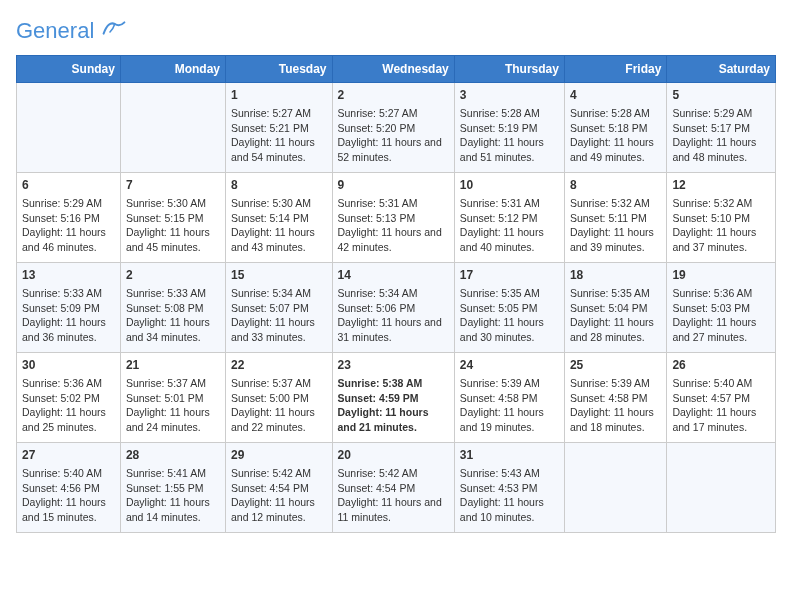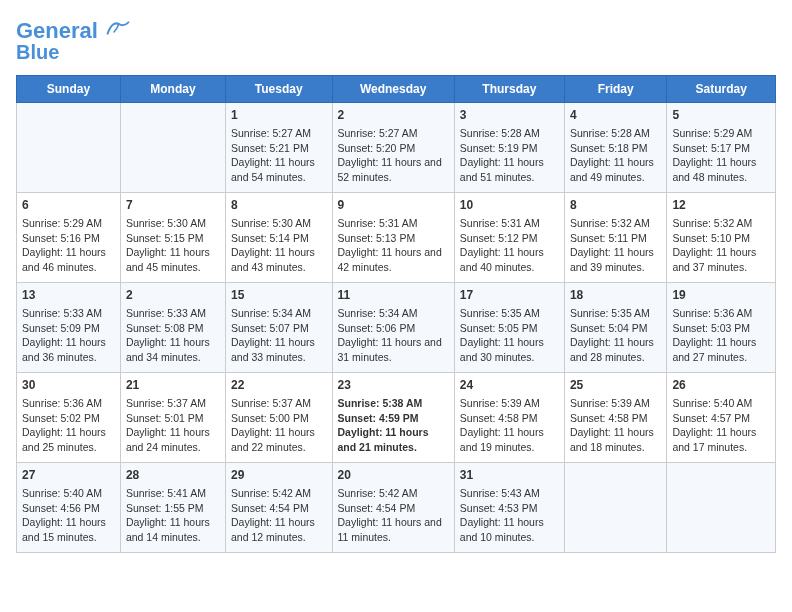--- a/index.html
+++ b/index.html
@@ -15,21 +15,21 @@
       justify-content: space-between;
       align-items: flex-start;
       margin-bottom: 12px;
     }
     .logo {
       display: flex;
       align-items: flex-start;
     }
     .logo-text {
       font-size: 22px;
-      font-weight: bold;
+      font-weight: normal;
       color: #333;
       line-height: 1.1;
     }
     .logo-text span {
       color: #4a90d9;
     }
     .logo-bird {
       width: 24px;
       height: 20px;
       margin-left: 2px;
@@ -49,21 +49,21 @@
     }
     table {
       width: 100%;
       border-collapse: collapse;
       font-size: 10.5px;
     }
     thead tr th {
       background-color: #3a7cc9;
       color: #fff;
       padding: 6px 5px;
-      text-align: center;
+      text-align: right;
       font-size: 12px;
       font-weight: bold;
       border: 1px solid #2a6ab8;
     }
     tbody tr td {
       border: 1px solid #ccc;
       vertical-align: top;
       padding: 4px 5px;
       min-height: 80px;
       height: 90px;
@@ -93,21 +93,20 @@
 <div class="header">
   <div class="logo">
     <div>
       <div class="logo-text">
         <span>General</span>
         <svg class="logo-bird" viewBox="0 0 30 22" fill="none" xmlns="http://www.w3.org/2000/svg">
           <path d="M2 18 Q8 2 16 6 Q22 10 28 4" stroke="#4a90d9" stroke-width="2.5" fill="none" stroke-linecap="round"></path>
           <path d="M16 6 Q14 12 10 16" stroke="#4a90d9" stroke-width="2" fill="none" stroke-linecap="round"></path>
         </svg>
       </div>
-      <div class="logo-text" style="color:#4a90d9; font-size:20px; margin-top:-2px;">Blue</div>
     </div>
   </div>
   <div class="title-block">
     <div class="month-title"></div>
     <div class="location-title"></div>
   </div>
 </div>
 
 <table>
   <thead>
@@ -167,21 +166,21 @@
       <tr>
         <td><span class="day-num">13</span><span style="white-space: pre-line;">Sunrise: 5:33 AM
 Sunset: 5:09 PM
 Daylight: 11 hours and 36 minutes.</span></td>
         <td><span class="day-num">2</span><span style="white-space: pre-line;">Sunrise: 5:33 AM
 Sunset: 5:08 PM
 Daylight: 11 hours and 34 minutes.</span></td>
         <td><span class="day-num">15</span><span style="white-space: pre-line;">Sunrise: 5:34 AM
 Sunset: 5:07 PM
 Daylight: 11 hours and 33 minutes.</span></td>
-        <td><span class="day-num">11</span><span style="white-space: pre-line;">Sunrise: 5:34 AM
+        <td><span class="day-num">14</span><span style="white-space: pre-line;">Sunrise: 5:34 AM
 Sunset: 5:06 PM
 Daylight: 11 hours and 31 minutes.</span></td>
         <td><span class="day-num">17</span><span style="white-space: pre-line;">Sunrise: 5:35 AM
 Sunset: 5:05 PM
 Daylight: 11 hours and 30 minutes.</span></td>
         <td><span class="day-num">18</span><span style="white-space: pre-line;">Sunrise: 5:35 AM
 Sunset: 5:04 PM
 Daylight: 11 hours and 28 minutes.</span></td>
         <td><span class="day-num">19</span><span style="white-space: pre-line;">Sunrise: 5:36 AM
 Sunset: 5:03 PM

